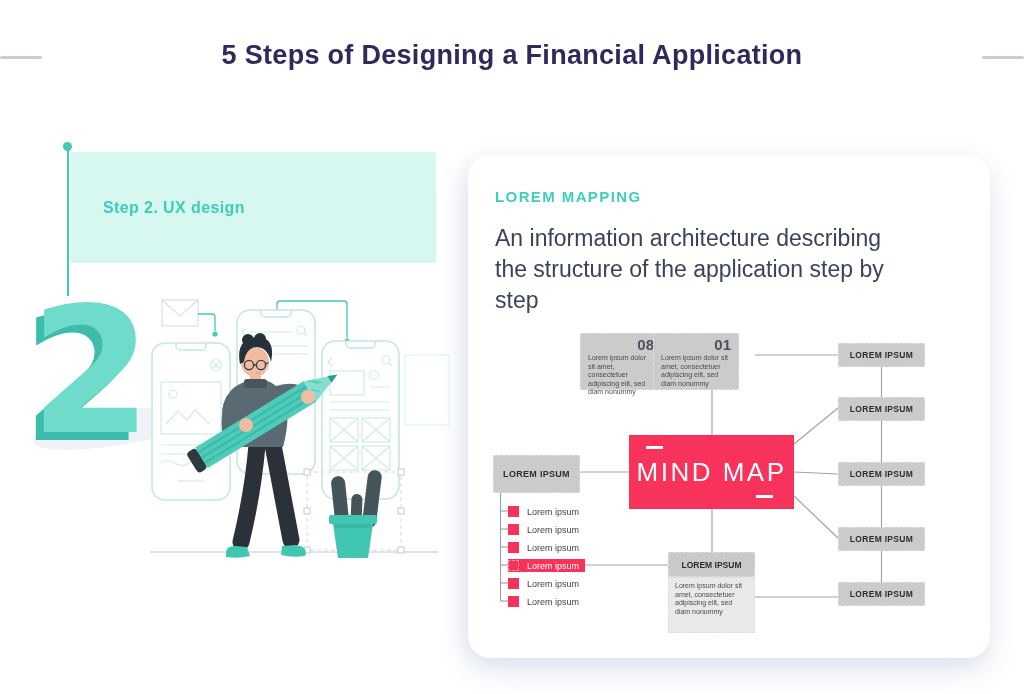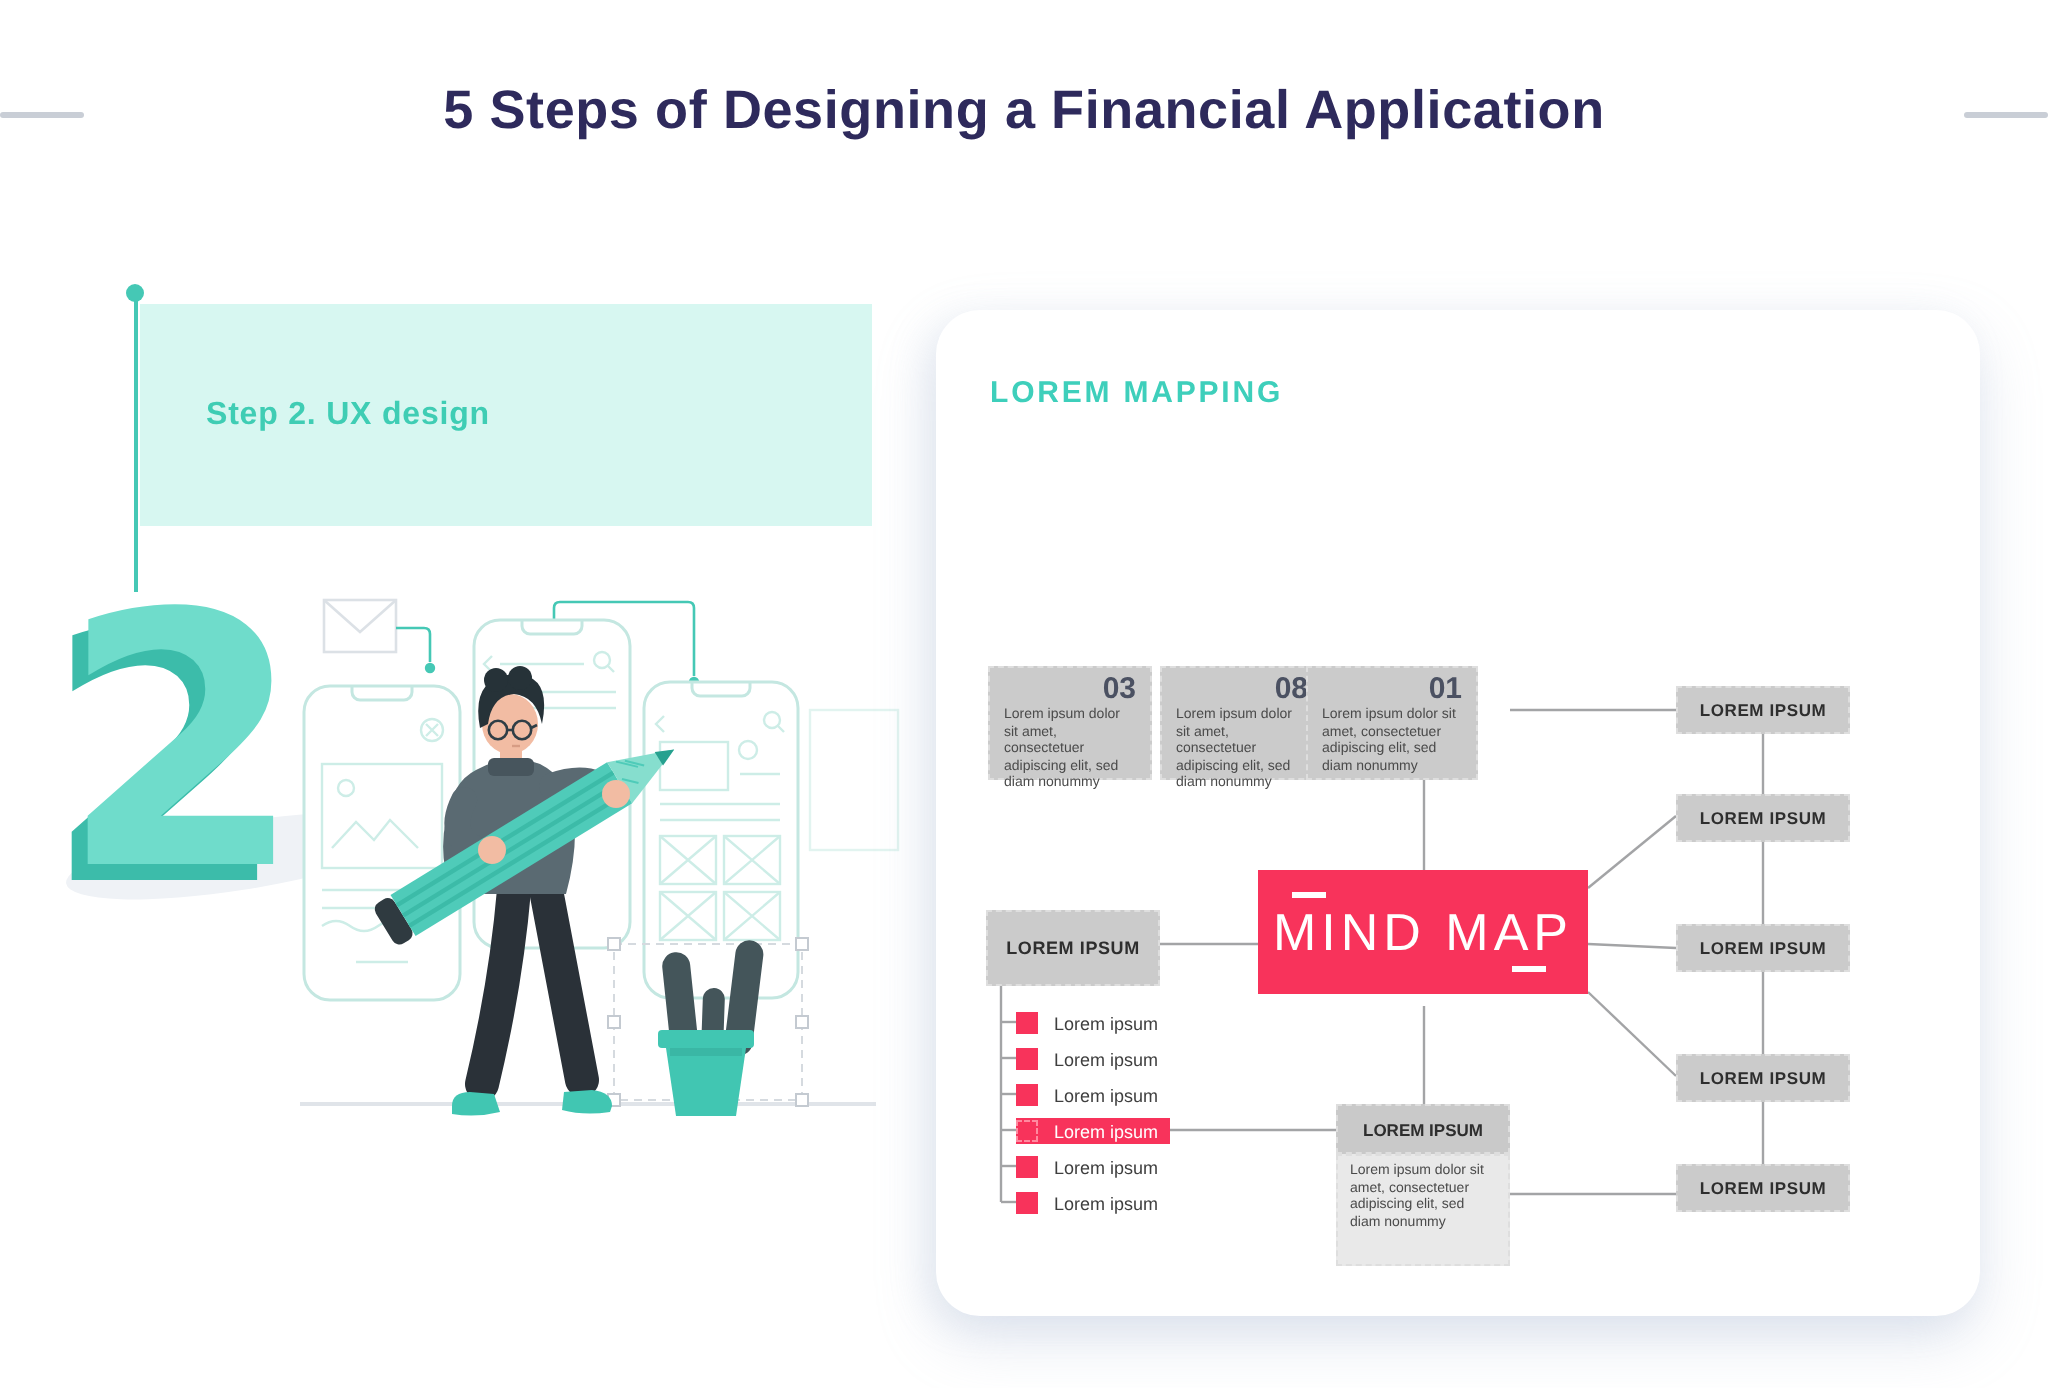--- a/index.html
+++ b/index.html
@@ -58,21 +58,21 @@
   .num-box { width: 82px; height: 57px; top: 178px; padding: 3px 7px 0 7px; }
   .num-box .num { display: block; text-align: right; font-size: 15px; font-weight: 700; color: #4B5162; line-height: 16px; }
   .num-box .txt { display: block; font-size: 7px; line-height: 8.6px; color: #4A4A4A; margin-top: 1px; }
   .label-box {
     display: flex; align-items: center; justify-content: center;
     font-size: 8.5px; font-weight: 700; letter-spacing: .3px; color: #2E2E2E;
   }
   .right-box { left: 370px; width: 87px; height: 24px; }
   .left-box  { left: 25px; top: 300px; width: 87px; height: 38px; font-size: 9px; }
   .center-box {
-    position: absolute; left: 161px; top: 280px; width: 165px; height: 62px;
+    position: absolute; left: 161px; top: 280px; width: 165px; height: 74px;
     background: #F8335B; display: flex; align-items: center; justify-content: center;
   }
   .center-box .center-label {
     color: #ffffff; font-size: 26px; font-weight: 400; letter-spacing: 2.5px;
   }
   .center-box .dash { position: absolute; width: 17px; height: 3px; background: #ffffff; }
   .center-box .dash.tl { left: 17px; top: 11px; }
   .center-box .dash.br { right: 21px; bottom: 11px; }
   .bottom-box-header {
     position: absolute; left: 200px; top: 397px; width: 87px; height: 25px;
@@ -236,20 +236,21 @@
       <circle cx="229" cy="95" r="4.6"></circle>
       <circle cx="241" cy="95" r="4.6"></circle>
       <path d="M233.5,95 h3 M245.5,94 l3,-1.5"></path>
     </g>
     <path d="M236,103 h4" stroke="#D79C84" stroke-width="1.2"></path>
   </g>
 </svg>
 
 <div class="card">
   <div class="card-kicker">LOREM MAPPING</div>
+  <div class="card-desc">An information architecture describing the structure of the application step by step</div>
 
   <svg class="mindmap-lines" viewBox="0 0 522 503" xmlns="http://www.w3.org/2000/svg">
     <g stroke="#A3A4A6" stroke-width="1.2">
       <line x1="287" y1="200" x2="370" y2="200"></line>
       <line x1="244" y1="235" x2="244" y2="280"></line>
       <line x1="112" y1="317" x2="161" y2="317"></line>
       <line x1="326" y1="289" x2="370" y2="253"></line>
       <line x1="326" y1="317" x2="370" y2="319"></line>
       <line x1="326" y1="341" x2="370" y2="383"></line>
       <line x1="244" y1="348" x2="244" y2="397"></line>
@@ -262,24 +263,20 @@
       <line x1="32.5" y1="338" x2="32.5" y2="446"></line>
       <line x1="32.5" y1="356" x2="40" y2="356"></line>
       <line x1="32.5" y1="374" x2="40" y2="374"></line>
       <line x1="32.5" y1="392" x2="40" y2="392"></line>
       <line x1="32.5" y1="410" x2="40" y2="410"></line>
       <line x1="32.5" y1="428" x2="40" y2="428"></line>
       <line x1="32.5" y1="446" x2="40" y2="446"></line>
     </g>
   </svg>
 
-  <div class="gray-box num-box" style="left:26px">
-    <span class="num">03</span>
-    <span class="txt">Lorem ipsum dolor sit amet, consectetuer adipiscing elit, sed diam nonummy</span>
-  </div>
   <div class="gray-box num-box" style="left:112px">
     <span class="num">08</span>
     <span class="txt">Lorem ipsum dolor sit amet, consectetuer adipiscing elit, sed diam nonummy</span>
   </div>
   <div class="gray-box num-box" style="left:185px;width:86px">
     <span class="num">01</span>
     <span class="txt">Lorem ipsum dolor sit amet, consectetuer adipiscing elit, sed diam nonummy</span>
   </div>
 
   <div class="center-box">

